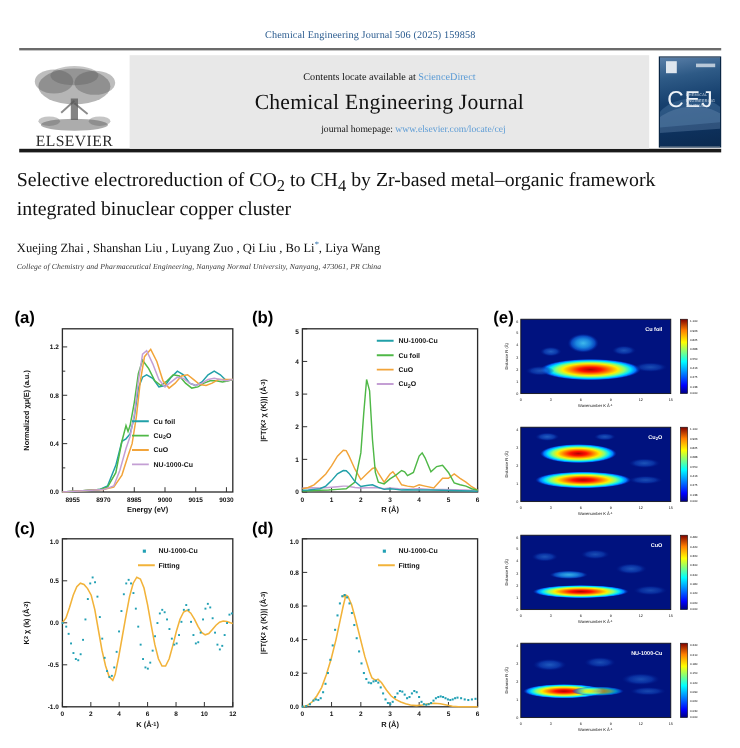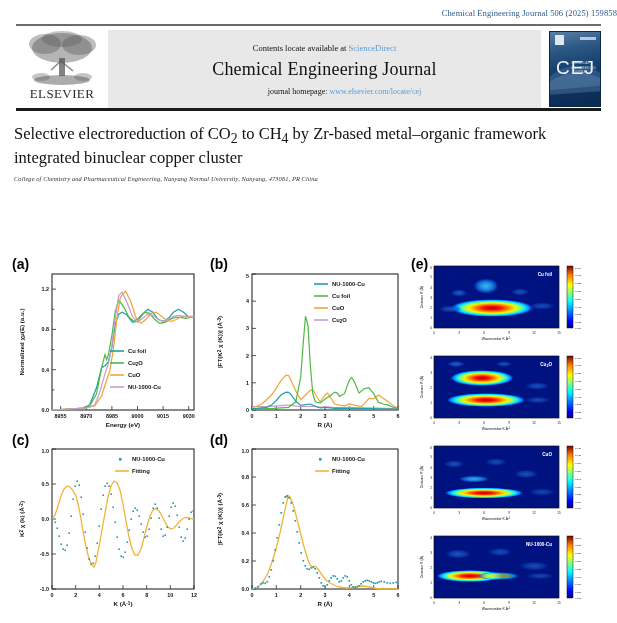--- a/index.html
+++ b/index.html
@@ -1,27 +1,27 @@
 <!DOCTYPE html>
 <html><head>
 <meta charset="utf-8">
 <style>
   html,body{margin:0;padding:0;background:#fff;}
   body{width:617px;height:623px;font-family:"Liberation Serif",serif;color:#111;overflow:hidden;position:relative;}
 
   
-  .runhead{text-align:right;font-size:8.5px;color:#2a5b8f;padding-top:8px;letter-spacing:.1px;
+  .runhead{text-align:center;font-size:8.5px;color:#2a5b8f;padding-top:24px;letter-spacing:.1px;
            font-family:"Liberation Serif",serif;}
 
   .rulefat{height:2px;background:#6b6b6b;margin:6px 16px 0 16px;}
   .rulebottom{height:2.5px;background:#1a1a1a;margin:0 16px;}
 
   
   .masthead{display:flex;align-items:stretch;margin:4px 16px 0 16px;height:78px;}
-  .elsevier{width:92px;display:flex;flex-direction:column;align-items:center;}
+  .elsevier{width:92px;display:flex;flex-direction:column;align-items:center;justify-content:flex-end;}
   .tree{width:82px;height:56px;}
   .elsevier-word{font-family:"Liberation Serif",serif;font-size:13px;letter-spacing:.4px;color:#2b2b2b;line-height:1;padding-top:1px;}
   .mastcenter{flex:1;background:#e8e8e8;display:flex;flex-direction:column;align-items:center;justify-content:center;gap:3px;}
   .contents{font-size:8.5px;color:#111;}
   .contents a{color:#5b9bd5;text-decoration:none;}
   .jtitle{font-size:18px;letter-spacing:.2px;color:#111;padding:3px 0 4px 0;}
   .jhome{font-size:8px;color:#111;padding-left:40px;}
   .jhome a{color:#5b9bd5;text-decoration:none;}
   .cejbox{width:52px;margin-left:8px;display:flex;align-items:center;}
   .cejcover{width:62px;height:74px;background:linear-gradient(170deg,#5a7fa8 0%,#2e5a86 22%,#16406e 48%,#0e3360 72%,#0b2a50 100%);
@@ -102,20 +102,23 @@
       <div class="cejsub" style="white-space:pre">CHEMICAL
 ENGINEERING
 JOURNAL</div>
     </div>
   </div>
 </div>
 <div class="rulebottom"></div>
 
 <div class="arthead">
   <div class="title">Selective electroreduction of CO<sub>2</sub> to CH<sub>4</sub> by Zr-based metal–organic framework integrated binuclear copper cluster</div>
+  <div class="authors">
+    <span>Xuejing Zhai , Shanshan Liu , Luyang Zuo , Qi Liu , Bo Li<sup>*</sup>, Liya Wang</span>
+  </div>
   <div class="affil">College of Chemistry and Pharmaceutical Engineering, Nanyang Normal University, Nanyang, 473061, PR China</div>
 </div>
 
 <div class="figure">
 
   <div class="panel" style="left:0px;top:0px;width:198px;height:175px;">
     <div class="plabel" style="left:4px;top:-2px;">(a)</div>
     <svg width="198" height="175" viewBox="0 0 198 175">
       <g transform="translate(44,16)">
         <rect x="0" y="0" width="142" height="136" fill="#fff" stroke="#2b2b2b" stroke-width="1.1"></rect>

